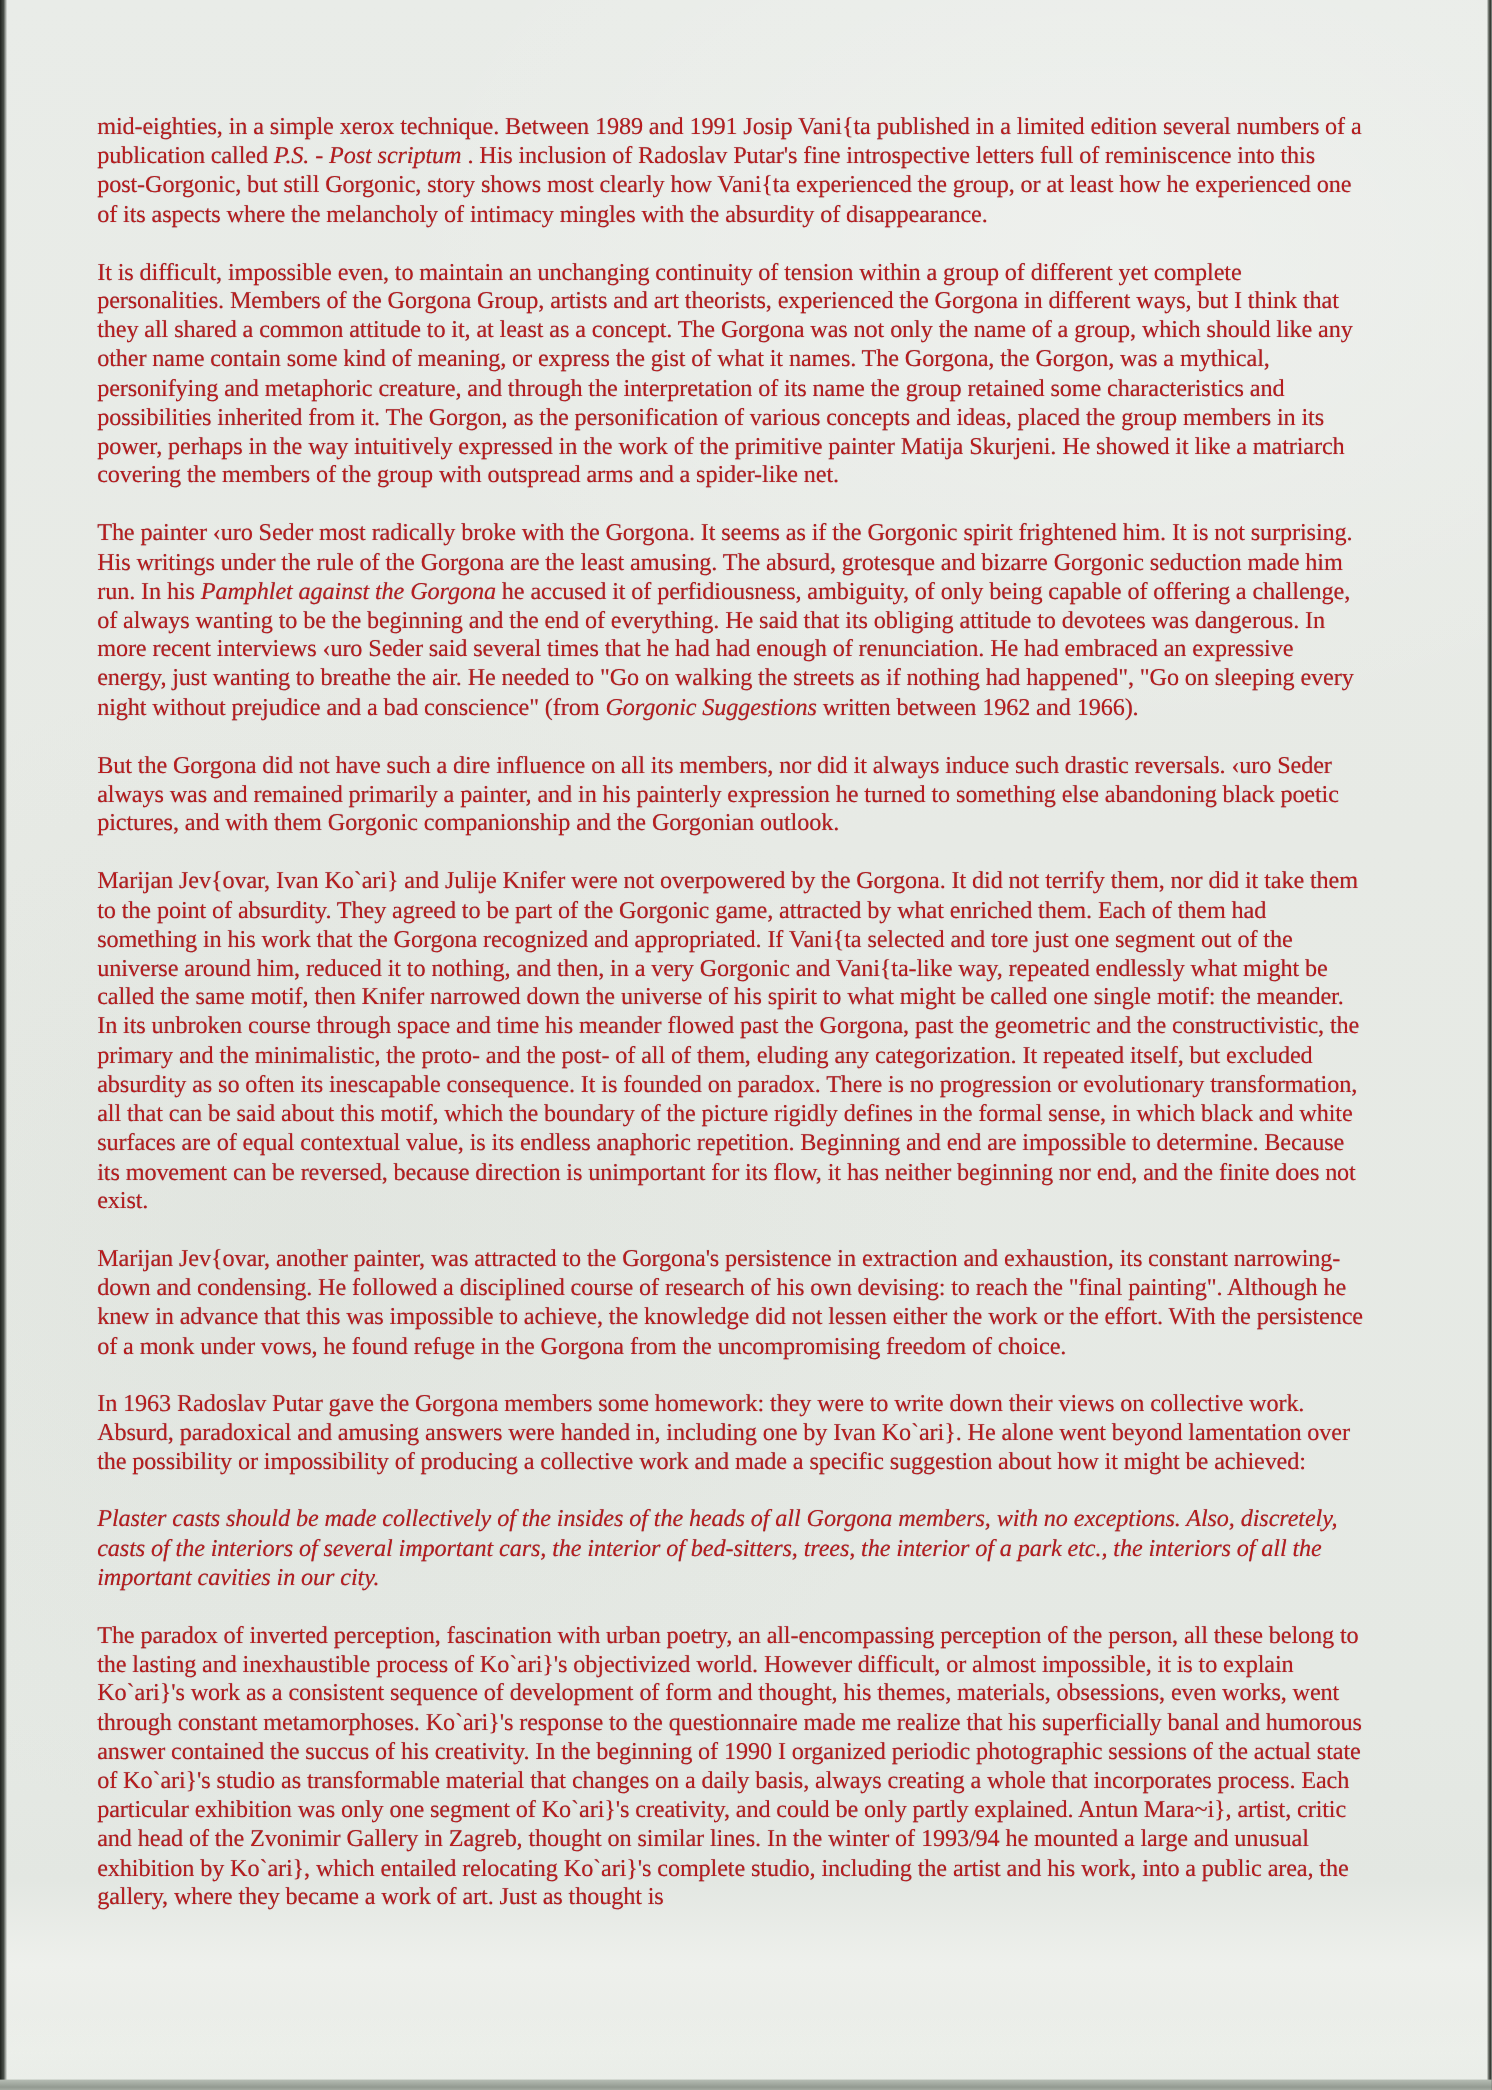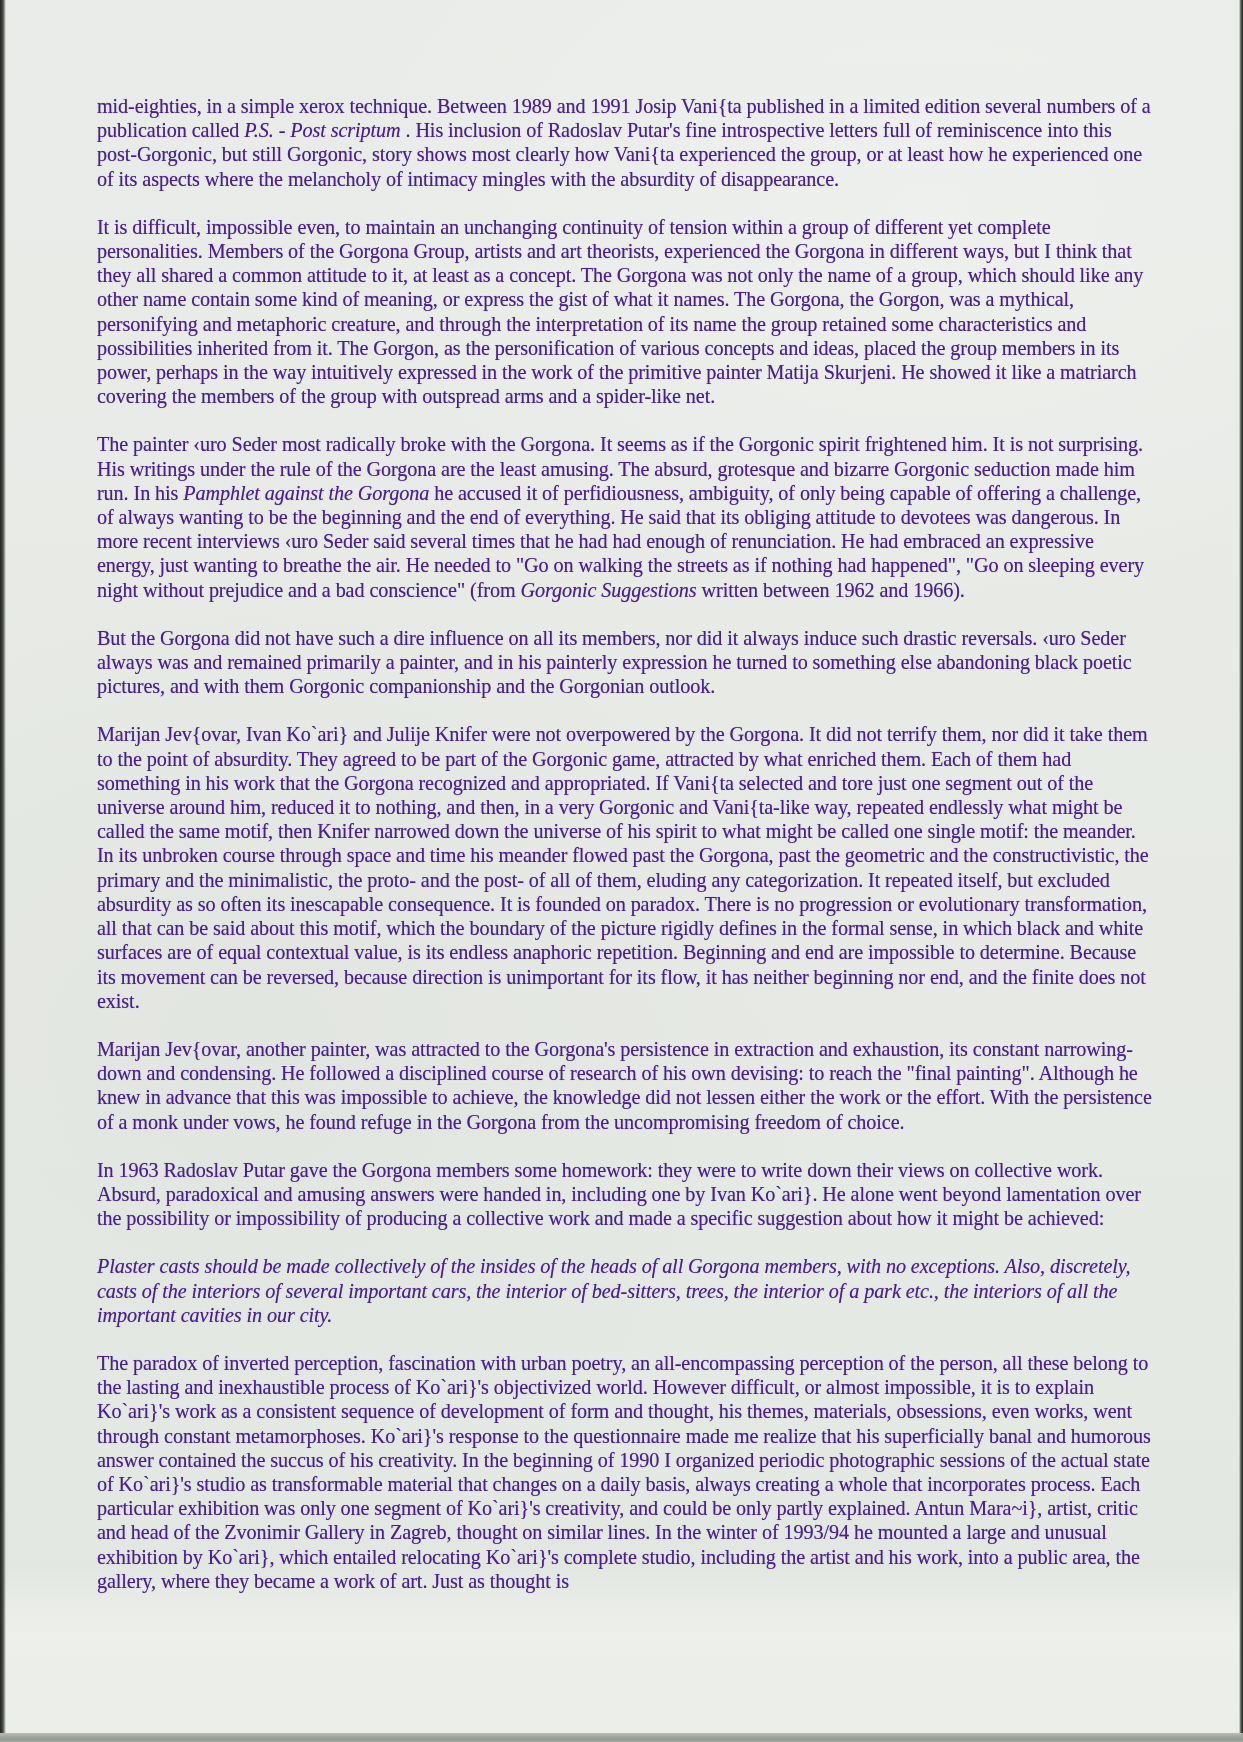--- a/index.html
+++ b/index.html
@@ -30,24 +30,24 @@
   .paper-texture {
     position: absolute;
     inset: 0;
     background:
       radial-gradient(ellipse 900px 600px at 75% 12%, rgba(255,255,255,0.25), rgba(255,255,255,0) 70%),
       radial-gradient(ellipse 800px 700px at 20% 60%, rgba(190,198,188,0.12), rgba(190,198,188,0) 70%);
     pointer-events: none;
   }
   .text-block {
     position: absolute;
-    left: 97px;
+    left: 81px;
     top: 94px;
     width: 1058px;
-    color: #4c1d95;
+    color: #b91c1c;
     font-size: 20.2px;
     line-height: 24.2px;
     letter-spacing: -0.1px;
     text-shadow: 0 0 0.7px rgba(77,77,100,0.65);
   }
   .text-block p {
     margin: 0 0 24px 0;
     text-align: left;
   }
   .text-block em {

